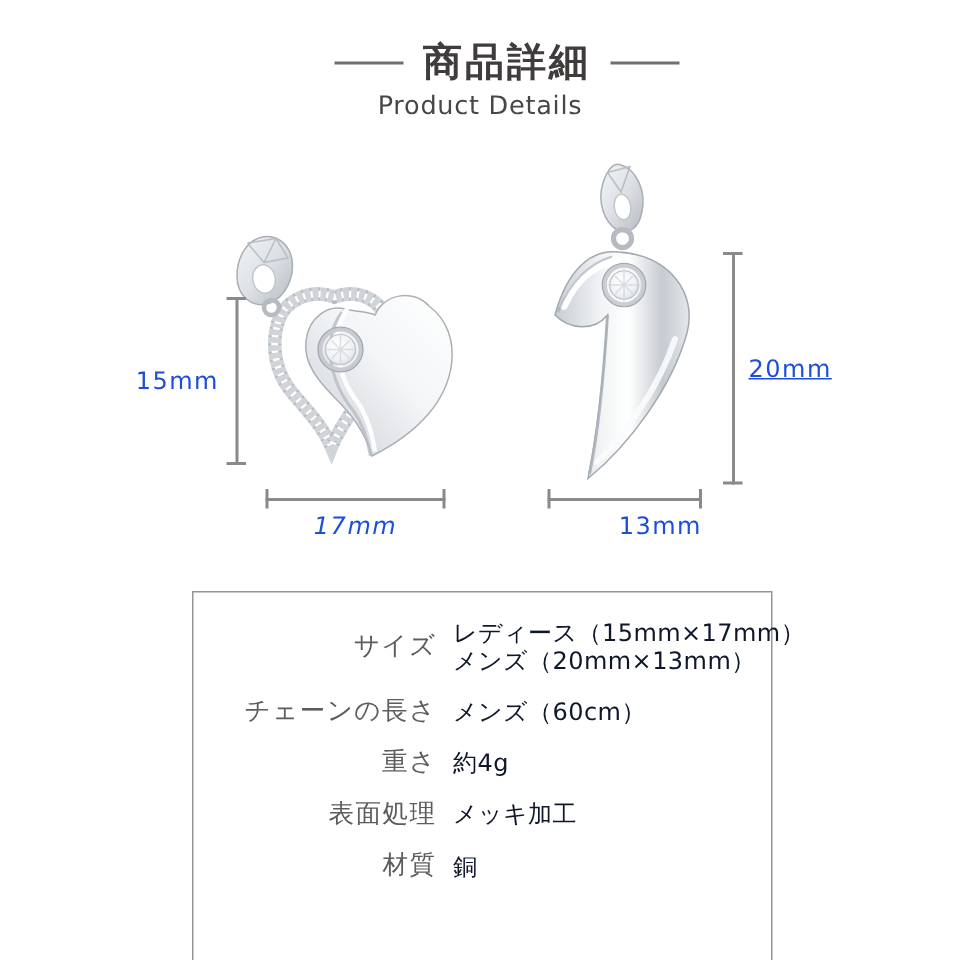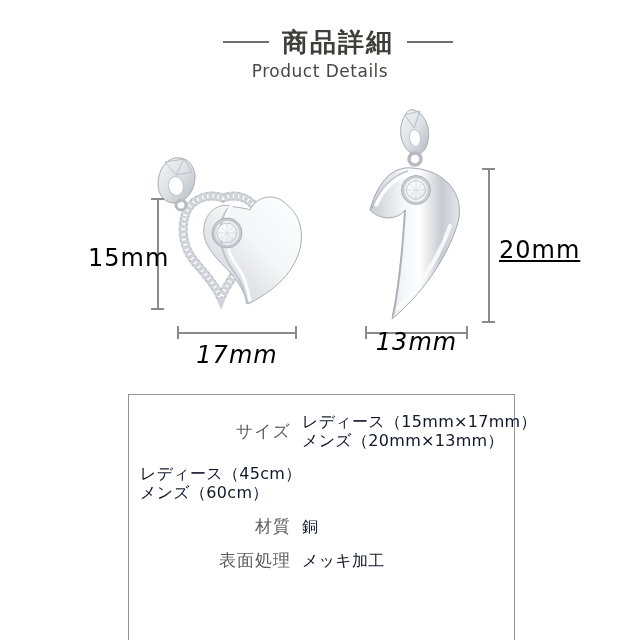--- a/index.html
+++ b/index.html
@@ -16,29 +16,29 @@
   
   .pendant{position:absolute;}
   .pendant-heart{left:145px;top:148px;}
   .pendant-fang{left:358px;top:98px;}
   
   .dim{position:absolute;}
   .dim .bar-v{position:absolute;left:50%;top:0;bottom:0;width:2px;margin-left:-1px;background:#8a8a8a;}
   .dim .cap-h{position:absolute;left:0;right:0;height:2px;background:#8a8a8a;}
   .dim .bar-h{position:absolute;top:50%;left:0;right:0;height:2px;margin-top:-1px;background:#8a8a8a;}
   .dim .cap-v{position:absolute;top:0;bottom:0;width:2px;background:#8a8a8a;}
-  .dim-label{position:absolute;font-size:24px;color:#000000;letter-spacing:1px;white-space:nowrap;}
+  .dim-label{position:absolute;font-size:16px;color:#1d4ed8;letter-spacing:1px;white-space:nowrap;}
   .dim-v-ladies{left:151px;top:198px;width:13px;height:112px;}
   .lbl-15{left:88px;top:244px;width:58px;text-align:right;}
   .dim-h-ladies{left:177px;top:326px;width:120px;height:13px;}
   .lbl-17{left:177px;top:341px;width:120px;text-align:center;font-style:italic;}
   .dim-v-mens{left:482px;top:168px;width:13px;height:155px;}
   .lbl-20{left:499px;top:236px;text-decoration:underline;}
   .dim-h-mens{left:365px;top:326px;width:103px;height:13px;}
-  .lbl-13{left:365px;top:328px;width:103px;text-align:center;font-style:italic;}
+  .lbl-13{left:365px;top:341px;width:103px;text-align:right;}
   
   .spec-table{
     position:absolute;left:128px;top:382px;width:387px;height:272px;
     border:1px solid #949494;box-sizing:border-box;padding-top:17px;margin-top:12px;
   }
   .spec-row{display:flex;align-items:center;margin-bottom:14px;}
   .spec-label{
     width:162px;flex:none;text-align:right;font-size:17px;color:#5d5d5d;
     letter-spacing:1px;line-height:1.2;
   }
@@ -172,35 +172,41 @@
 
     <div class="spec-row">
       <div class="spec-label">サイズ</div>
       <div class="spec-value">
         <span class="v-line">レディース（15mm×17mm）</span>
         <span class="v-line">メンズ（20mm×13mm）</span>
       </div>
     </div>
 
     <div class="spec-row">
-      <div class="spec-value">
-        <span class="v-line">レディース（45cm）</span>
+      <div class="spec-label">チェーンの長さ</div>
+      <div class="spec-value">
         <span class="v-line">メンズ（60cm）</span>
       </div>
     </div>
 
+    <div class="spec-row" style="margin-top:6px">
+      <div class="spec-label">重さ</div>
+      <div class="spec-value">
+        <span class="v-line">約4g</span>
+      </div>
+    </div>
+
+    <div class="spec-row">
+      <div class="spec-label">表面処理</div>
+      <div class="spec-value">
+        <span class="v-line">メッキ加工</span>
+      </div>
+    </div>
 
     <div class="spec-row">
       <div class="spec-label">材質</div>
       <div class="spec-value">
         <span class="v-line">銅</span>
       </div>
     </div>
 
-    <div class="spec-row">
-      <div class="spec-label">表面処理</div>
-      <div class="spec-value">
-        <span class="v-line">メッキ加工</span>
-      </div>
-    </div>
-
   </div>
 </div>
 
 </body></html>

